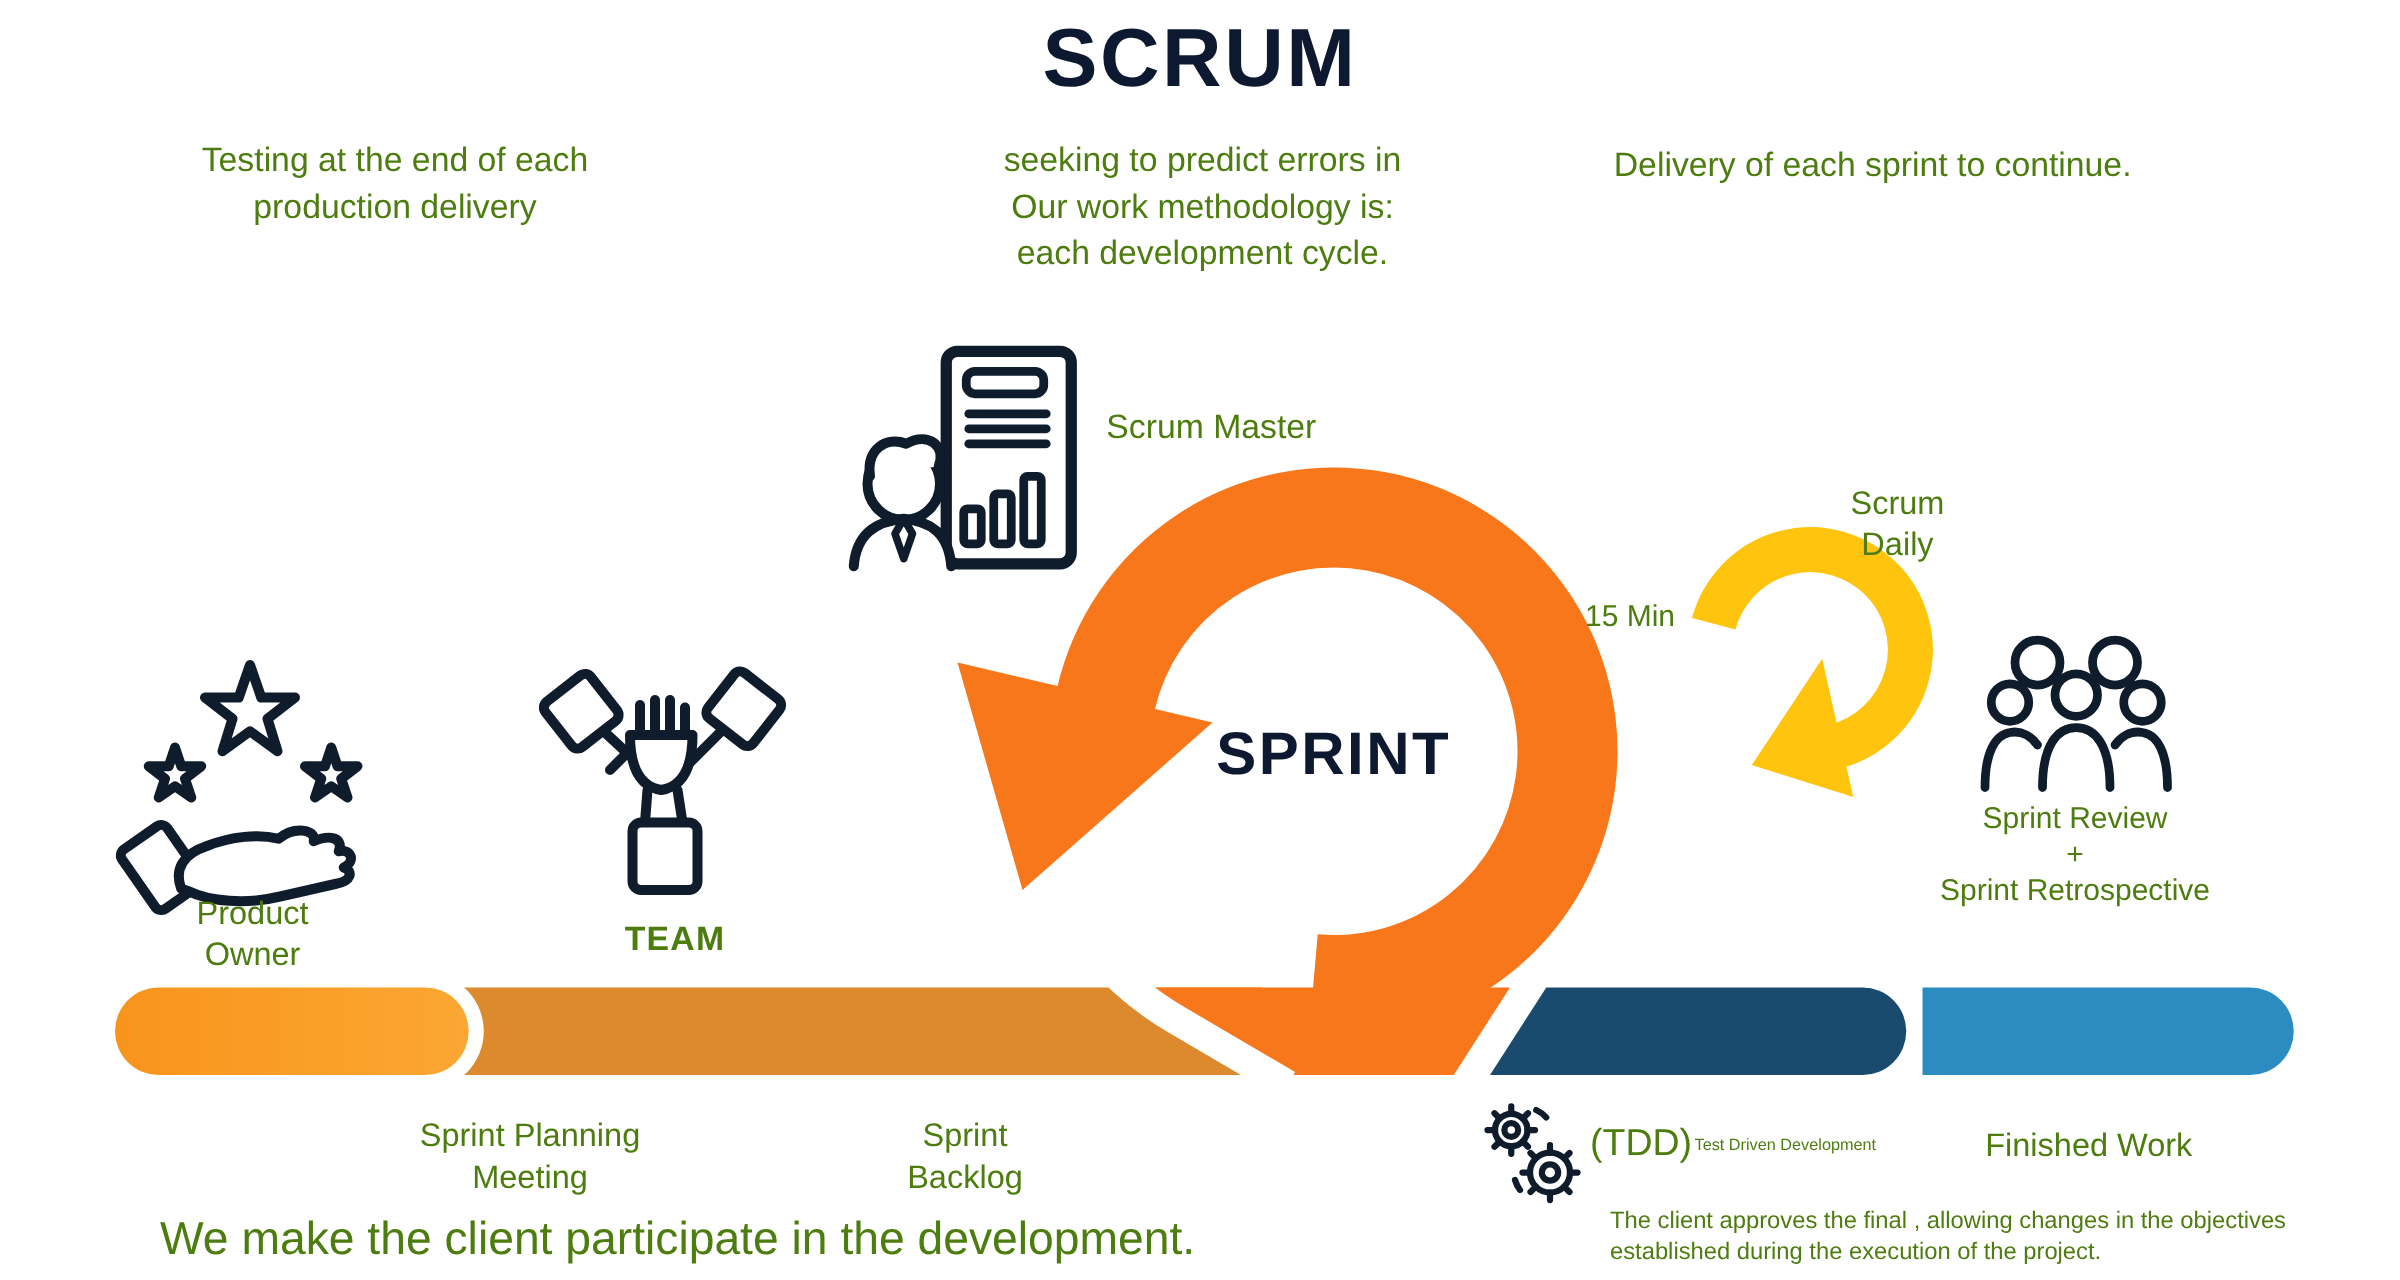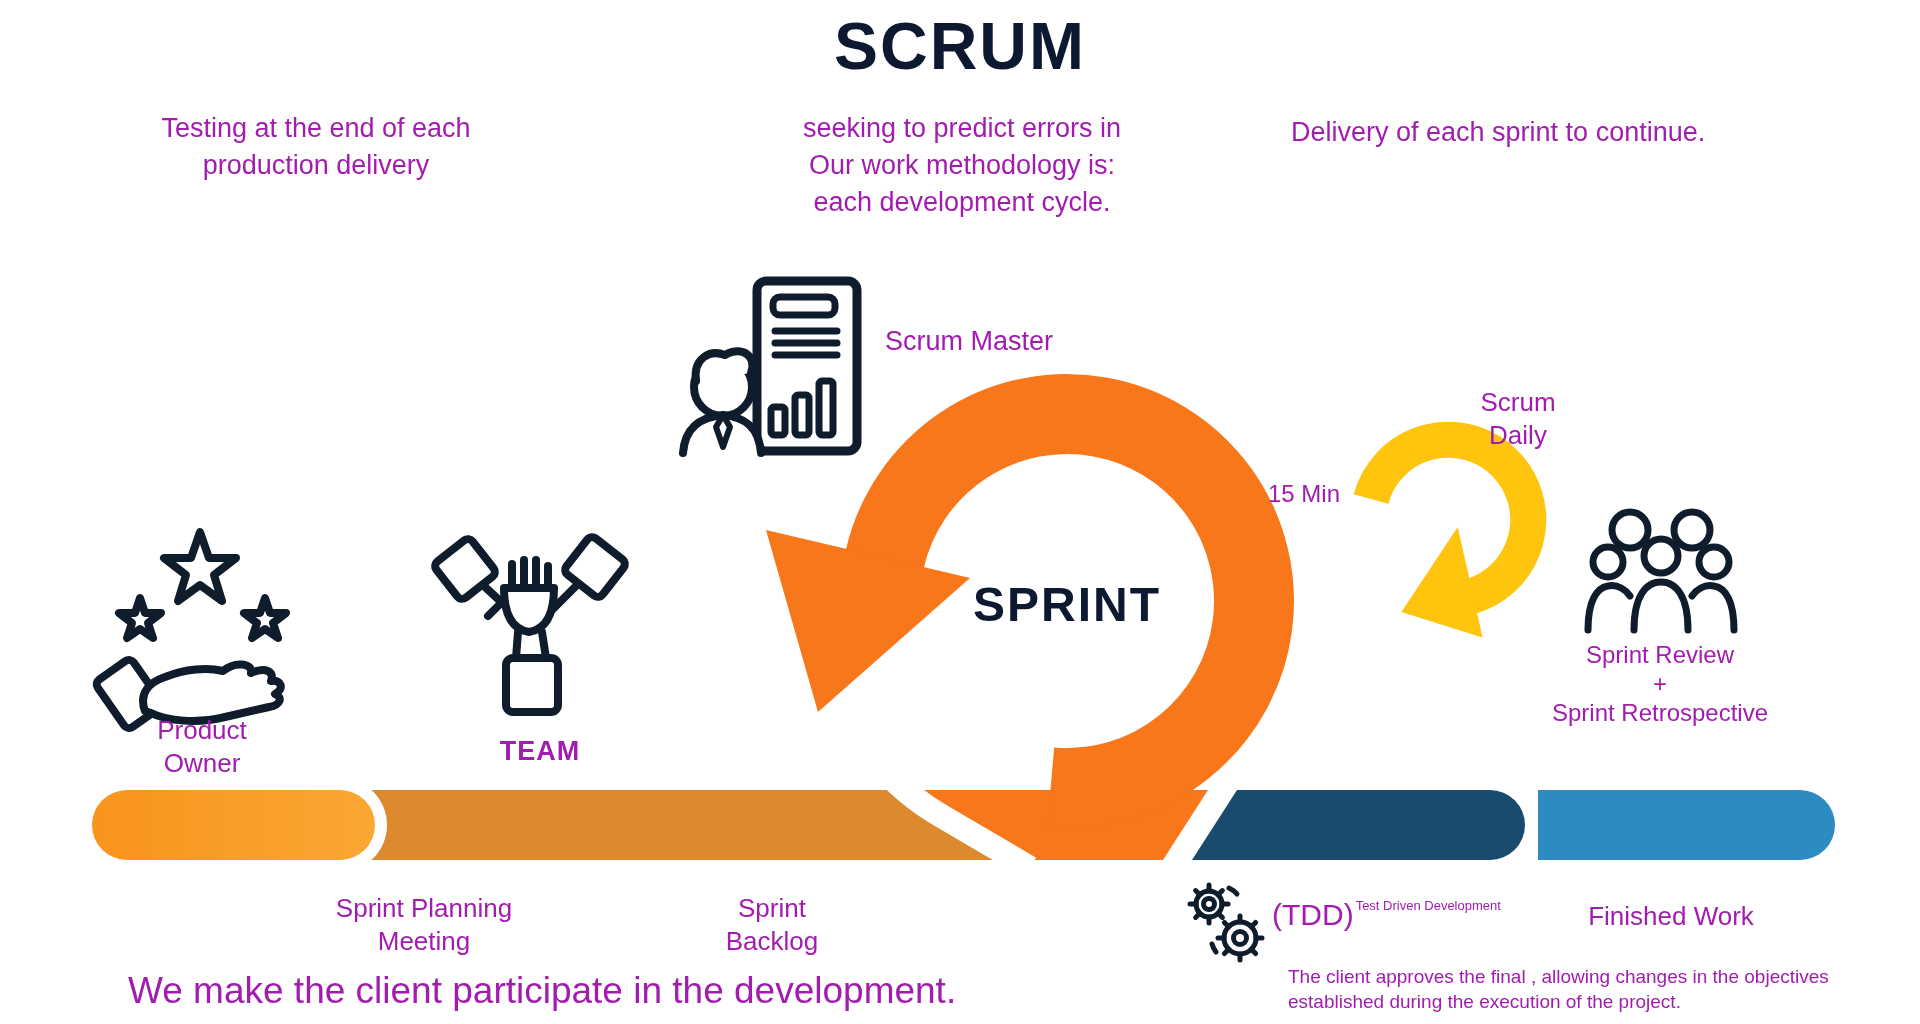--- a/index.html
+++ b/index.html
@@ -1,30 +1,30 @@
 <!DOCTYPE html>
 <html><head>
 <meta charset="utf-8">
 <style>
   html,body{margin:0;padding:0;background:#ffffff;}
   .page{position:relative;width:1920px;height:1024px;overflow:hidden;background:#fff;
         font-family:"Liberation Sans",sans-serif;color:#15203A;}
   .page svg.scene{position:absolute;left:0;top:0;}
-  .t{position:absolute;white-space:nowrap;color:#a21caf;}
+  .t{position:absolute;white-space:nowrap;color:#4d7c0f;}
   .c{transform:translateX(-50%);text-align:center;}
   .title{font-size:66px;font-weight:900;letter-spacing:2px;color:#0C1930;}
   .intro{font-size:27px;line-height:37px;}
   .lbl{font-size:26px;line-height:33px;}
   .lbl27{font-size:27px;}
   .sprint-word{font-size:48px;font-weight:800;letter-spacing:2px;color:#0C1930;
                transform:translate(-50%,-50%);}
   .team-word{font-size:27px;font-weight:700;letter-spacing:1px;}
   .small-note{font-size:19px;line-height:25px;margin-left:40px;}
   .big-note{font-size:37px;}
-  .tdd-row{display:flex;align-items:flex-start;}
+  .tdd-row{display:flex;align-items:center;}
   .tdd-abbr{font-size:30px;}
   .tdd-full{font-size:13px;margin-left:2px;}
   .rev{font-size:24px;line-height:29px;}
   .min{font-size:24px;}
   .daily{font-size:26px;line-height:33px;}
 </style>
 </head>
 <body>
 
 <div class="page">

